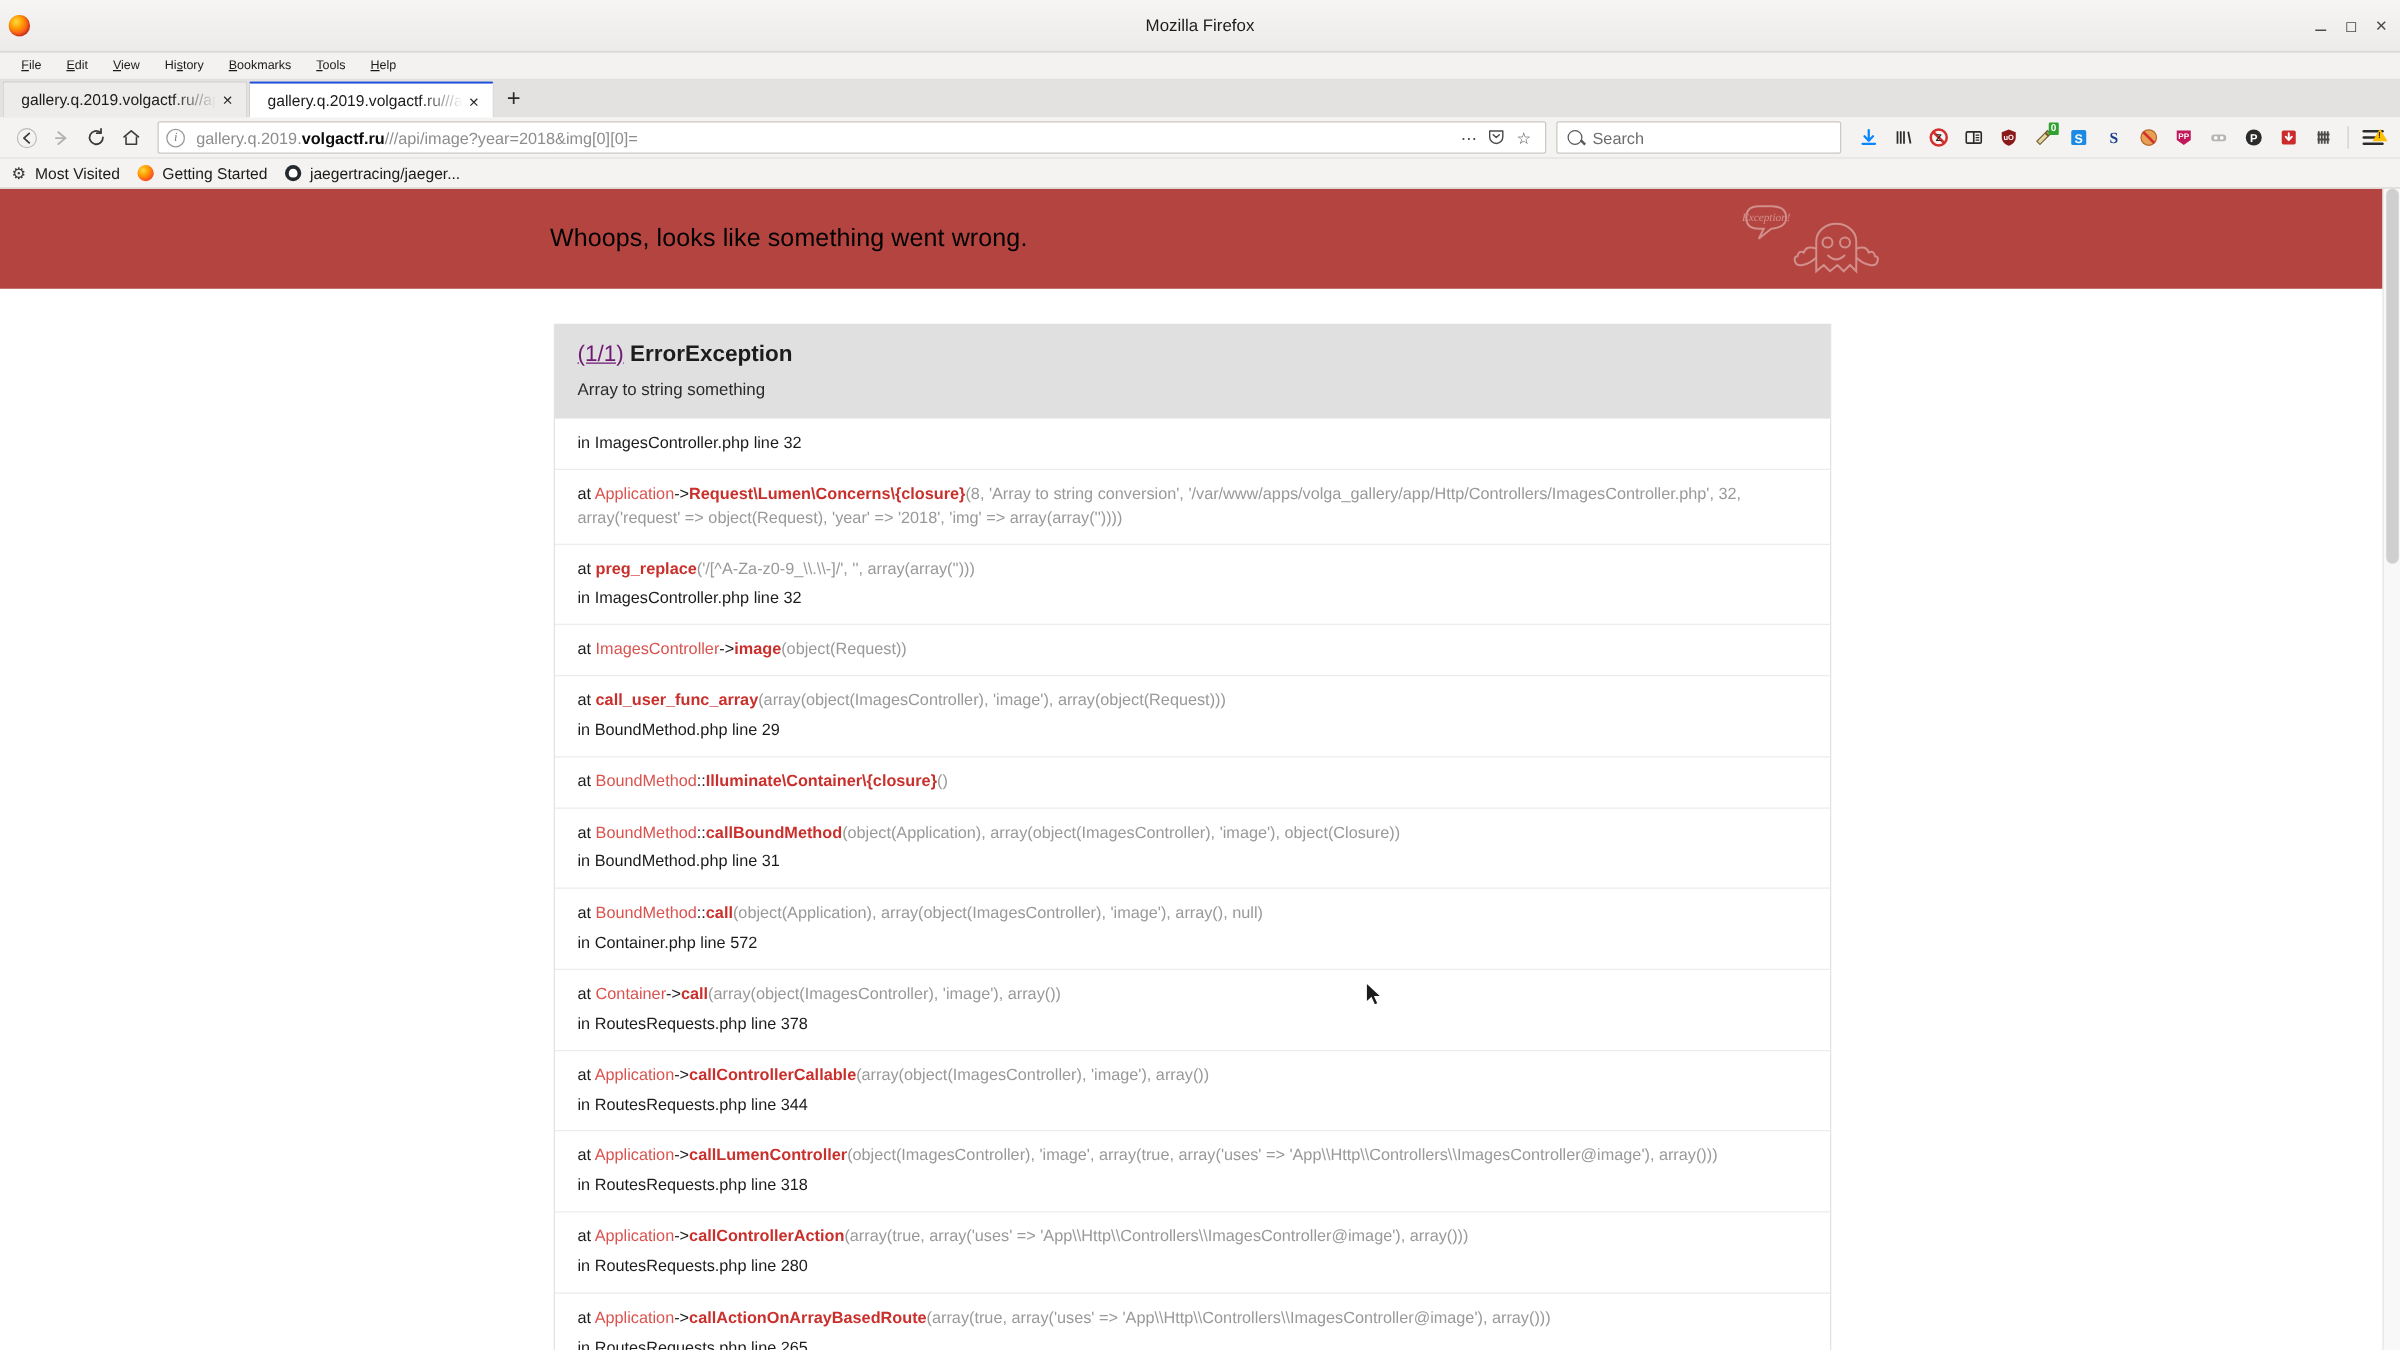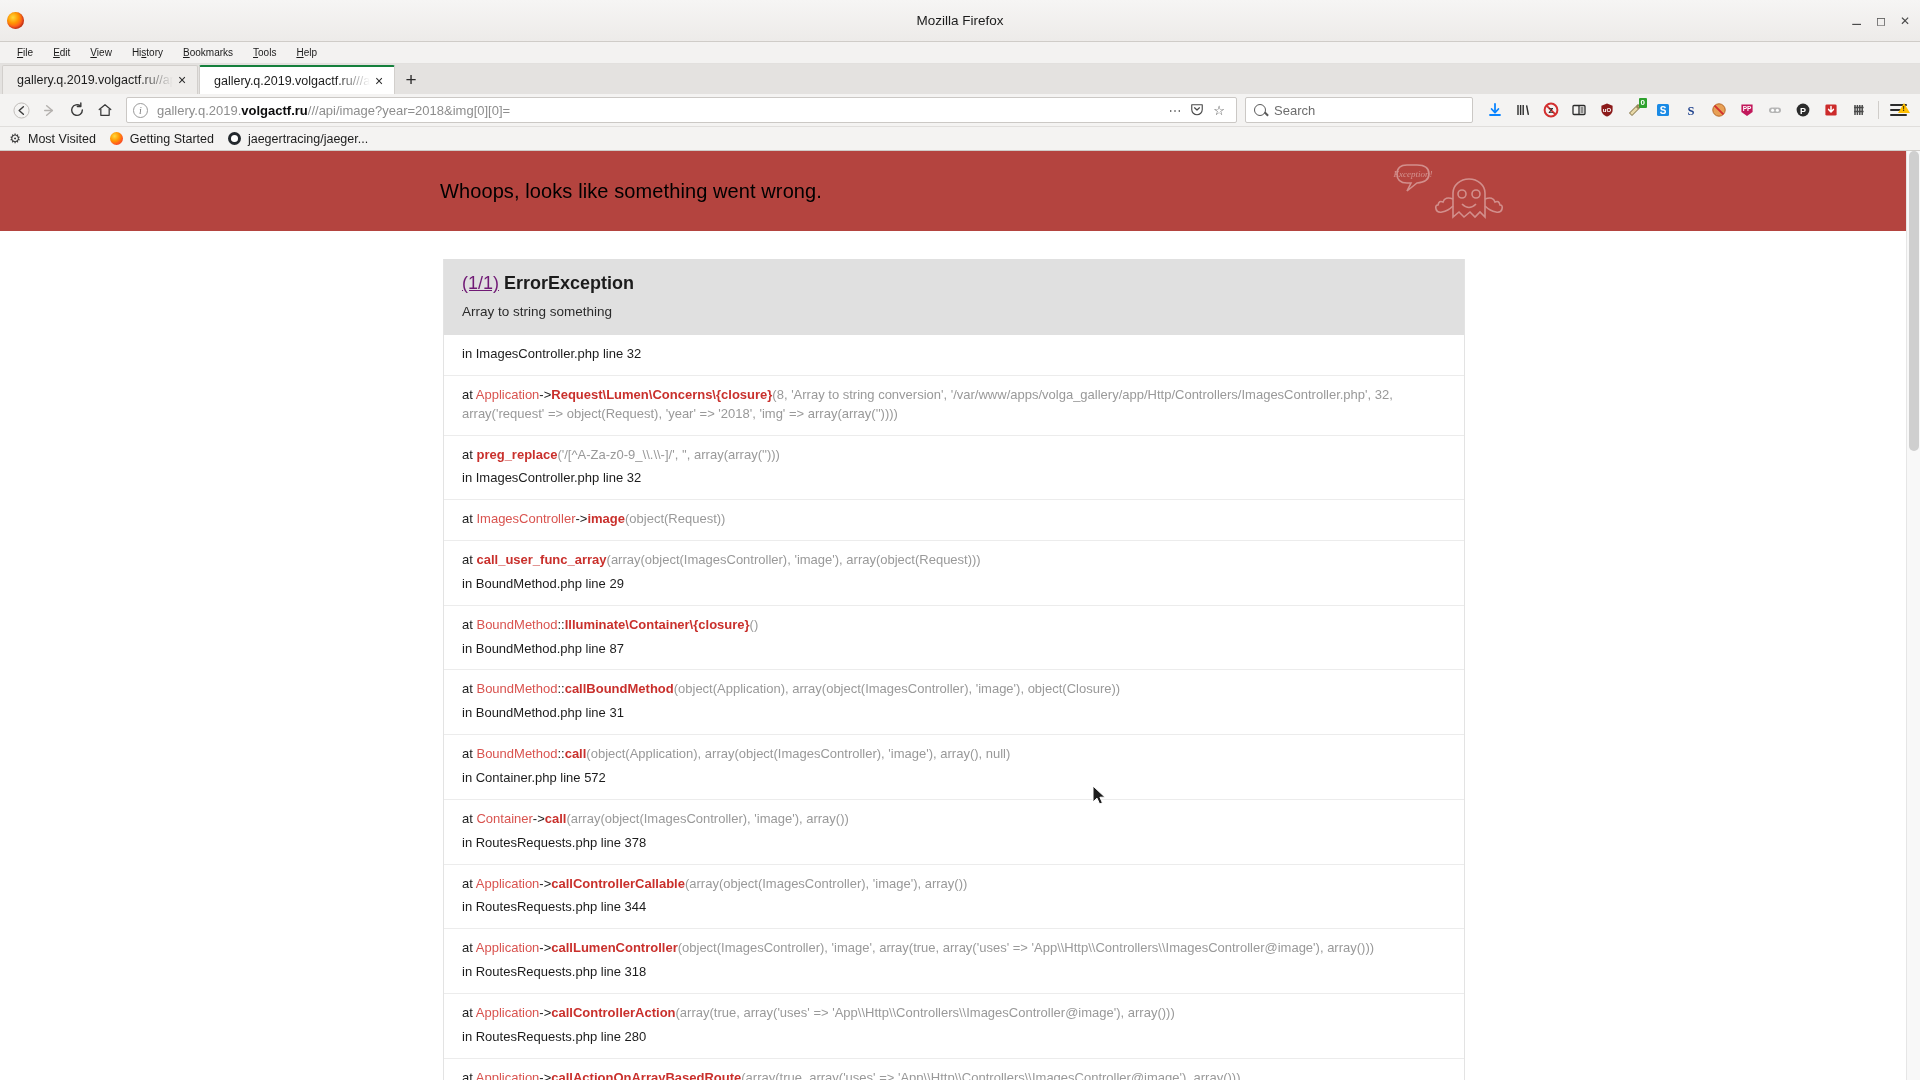--- a/index.html
+++ b/index.html
@@ -62,21 +62,21 @@
     font-size: 12.5px; color: #1c1c1c;
     background: #eeecea;
     border: 1px solid #d2cfcc; border-bottom: none;
     border-radius: 2px 2px 0 0;
     margin-right: 1px;
     position: relative;
     overflow: hidden;
   }
   .tab.active {
     background: #ffffff;
-    border-top: 2px solid #15803d;
+    border-top: 2px solid #1d4ed8;
   }
   .tab .tab-label {
     flex: 1 1 auto; overflow: hidden; white-space: nowrap;
     -webkit-mask-image: linear-gradient(to right, #000 78%, transparent 100%);
     mask-image: linear-gradient(to right, #000 78%, transparent 100%);
   }
   .tab .tab-close {
     flex: 0 0 auto; font-size: 14px; color: #2b2b2b;
     width: 18px; text-align: center; line-height: 1;
   }
@@ -500,21 +500,21 @@
           <span class="cls">ErrorException</span>
         </div>
         <div class="line2">Array to string something</div>
       </div>
       <div class="frames" id="frames">
           <div class="frame"><span class="kw">in ImagesController.php line 32</span></div>
           <div class="frame"><span class="kw">at </span><span class="cls">Application</span><span class="op">-&gt;</span><span class="fn">Request\Lumen\Concerns\{closure}</span><span>(8, 'Array to string conversion', '/var/www/apps/volga_gallery/app/Http/Controllers/ImagesController.php', 32, array('request' =&gt; object(Request), 'year' =&gt; '2018', 'img' =&gt; array(array(''))))</span></div>
           <div class="frame"><span class="kw">at </span><span class="fn">preg_replace</span><span>('/[^A-Za-z0-9_\\.\\-]/', '', array(array('')))</span><span class="file">in ImagesController.php line 32</span></div>
           <div class="frame"><span class="kw">at </span><span class="cls">ImagesController</span><span class="op">-&gt;</span><span class="fn">image</span><span>(object(Request))</span></div>
           <div class="frame"><span class="kw">at </span><span class="fn">call_user_func_array</span><span>(array(object(ImagesController), 'image'), array(object(Request)))</span><span class="file">in BoundMethod.php line 29</span></div>
-          <div class="frame"><span class="kw">at </span><span class="cls">BoundMethod</span><span class="op">::</span><span class="fn">Illuminate\Container\{closure}</span><span>()</span><span class="file">in BoundMethod.php line 87</span></div>
+          <div class="frame"><span class="kw">at </span><span class="cls">BoundMethod</span><span class="op">::</span><span class="fn">Illuminate\Container\{closure}</span><span>()</span></div>
           <div class="frame"><span class="kw">at </span><span class="cls">BoundMethod</span><span class="op">::</span><span class="fn">callBoundMethod</span><span>(object(Application), array(object(ImagesController), 'image'), object(Closure))</span><span class="file">in BoundMethod.php line 31</span></div>
           <div class="frame"><span class="kw">at </span><span class="cls">BoundMethod</span><span class="op">::</span><span class="fn">call</span><span>(object(Application), array(object(ImagesController), 'image'), array(), null)</span><span class="file">in Container.php line 572</span></div>
           <div class="frame"><span class="kw">at </span><span class="cls">Container</span><span class="op">-&gt;</span><span class="fn">call</span><span>(array(object(ImagesController), 'image'), array())</span><span class="file">in RoutesRequests.php line 378</span></div>
           <div class="frame"><span class="kw">at </span><span class="cls">Application</span><span class="op">-&gt;</span><span class="fn">callControllerCallable</span><span>(array(object(ImagesController), 'image'), array())</span><span class="file">in RoutesRequests.php line 344</span></div>
           <div class="frame"><span class="kw">at </span><span class="cls">Application</span><span class="op">-&gt;</span><span class="fn">callLumenController</span><span>(object(ImagesController), 'image', array(true, array('uses' =&gt; 'App\\Http\\Controllers\\ImagesController@image'), array()))</span><span class="file">in RoutesRequests.php line 318</span></div>
           <div class="frame"><span class="kw">at </span><span class="cls">Application</span><span class="op">-&gt;</span><span class="fn">callControllerAction</span><span>(array(true, array('uses' =&gt; 'App\\Http\\Controllers\\ImagesController@image'), array()))</span><span class="file">in RoutesRequests.php line 280</span></div>
           <div class="frame"><span class="kw">at </span><span class="cls">Application</span><span class="op">-&gt;</span><span class="fn">callActionOnArrayBasedRoute</span><span>(array(true, array('uses' =&gt; 'App\\Http\\Controllers\\ImagesController@image'), array()))</span><span class="file">in RoutesRequests.php line 265</span></div>
         </div>
     </div>
   </div>

